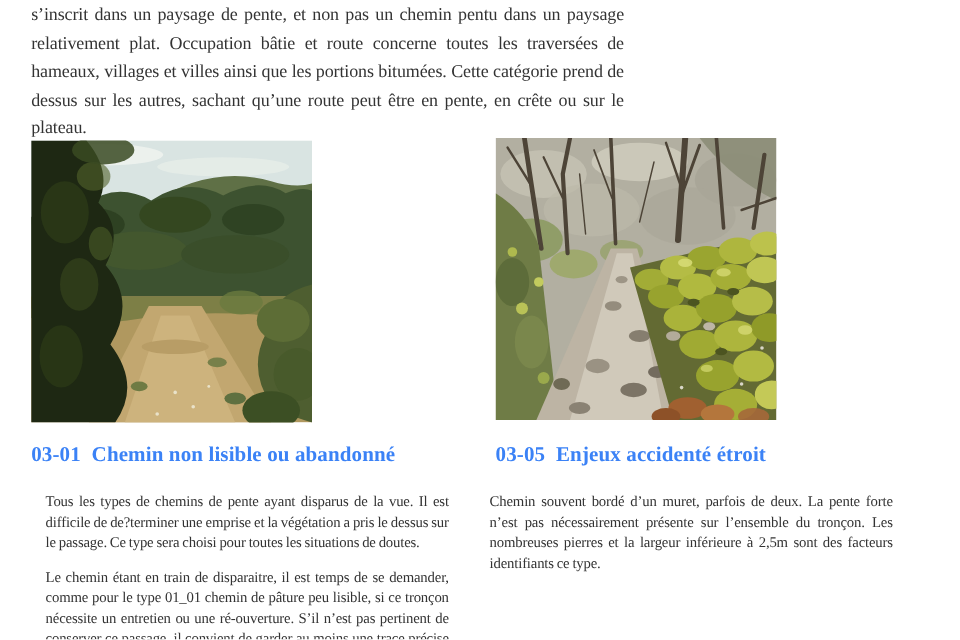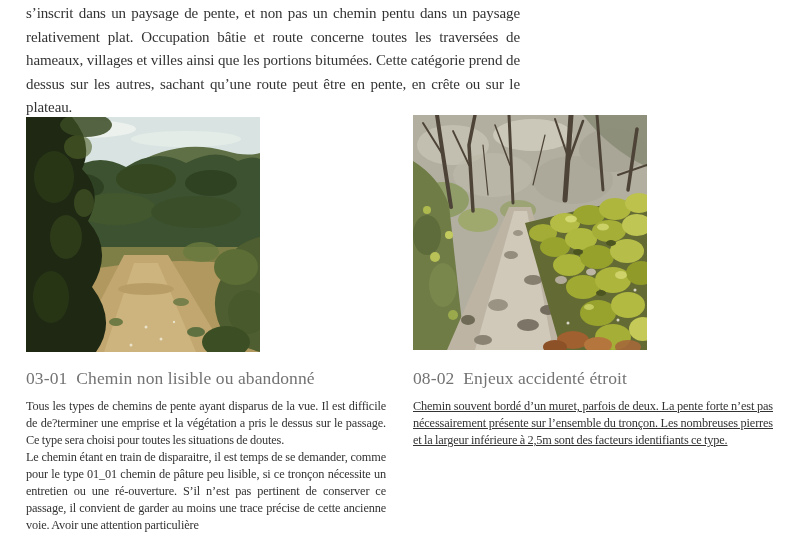--- a/index.html
+++ b/index.html
@@ -13,35 +13,35 @@
     position:absolute;left:26px;top:2px;width:494px;
     font-size:15px;line-height:23.5px;text-align:justify;
     letter-spacing:-0.1px;margin:0;
   }
   .photo{position:absolute;width:234px;height:235px;display:block;}
   .photo svg{display:block;width:100%;height:100%;}
   #photo-0301{left:26px;top:117px;}
   #photo-0302{left:413px;top:115px;}
   .section-heading{
     position:absolute;top:367px;width:364px;margin:0;
-    font-size:17.5px;line-height:22px;font-weight:400;
-    letter-spacing:0.1px;color:#737373;
+    font-size:17.5px;line-height:22px;font-weight:700;
+    letter-spacing:0.1px;color:#3b82f6;
   }
   #heading-0301{left:26px;}
   #heading-0302{left:413px;}
   .section-heading .num{margin-right:9px;}
   .col-body{
     position:absolute;top:398px;width:360px;
     font-size:12.3px;line-height:17px;text-align:justify;
     letter-spacing:-0.15px;word-spacing:-0.5px;
     hyphens:auto;
   }
   #body-0301{left:26px;}
-  #body-0302{left:413px;text-decoration:underline;}
-  .col-body p{margin:0;}
+  #body-0302{left:396px;}
+  .col-body p{margin:12px;}
 </style>
 </head>
 <body>
 
 <div class="page">
 
   <p class="intro">s’inscrit dans un paysage de pente, et non pas un chemin pentu dans un paysage relativement plat. Occupation bâtie et route concerne toutes les traversées de hameaux, villages et villes ainsi que les portions bitumées. Cette catégorie prend de dessus sur les autres, sachant qu’une route peut être en pente, en crête ou sur le plateau.</p>
 
   <div class="photo" id="photo-0301">
     <svg viewBox="0 0 234 235" preserveAspectRatio="none">
@@ -165,18 +165,18 @@
       <circle cx="222" cy="175" r="1.5" fill="#d9d6c8"></circle>
     </svg>
   </div>
 
   <h2 class="section-heading" id="heading-0301"><span class="num">03-01</span><span>Chemin non lisible ou abandonné</span></h2>
   <div class="col-body" id="body-0301">
     <p>Tous les types de chemins de pente ayant disparus de la vue. Il est difficile de de?terminer une emprise et la végétation a pris le dessus sur le passage. Ce type sera choisi pour toutes les situations de doutes.</p>
     <p>Le chemin étant en train de disparaitre, il est temps de se demander, comme pour le type 01_01 chemin de pâture peu lisible, si ce tronçon nécessite un entretien ou une ré-ouverture. S’il n’est pas pertinent de conserver ce passage, il convient de garder au moins une trace précise de cette ancienne voie. Avoir une attention particulière</p>
   </div>
 
-  <h2 class="section-heading" id="heading-0302"><span class="num">08-02</span><span>Enjeux accidenté étroit</span></h2>
+  <h2 class="section-heading" id="heading-0302"><span class="num">03-05</span><span>Enjeux accidenté étroit</span></h2>
   <div class="col-body" id="body-0302">
     <p>Chemin souvent bordé d’un muret, parfois de deux. La pente forte n’est pas nécessairement présente sur l’ensemble du tronçon. Les nombreuses pierres et la largeur inférieure à 2,5m sont des facteurs identifiants ce type.</p>
   </div>
 
 </div>
 
 </body></html>

